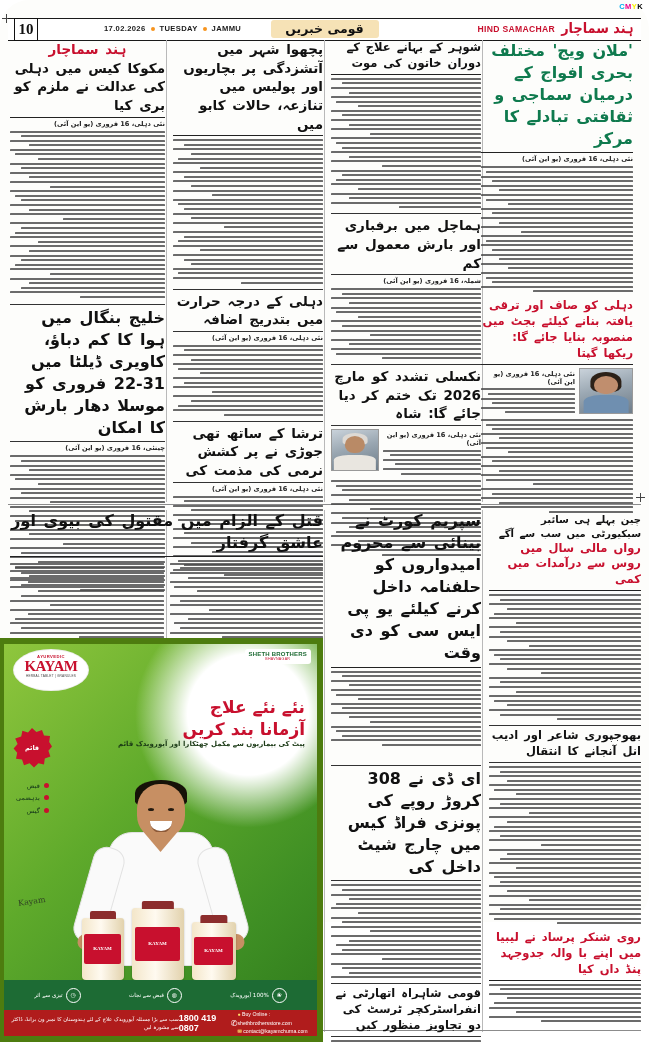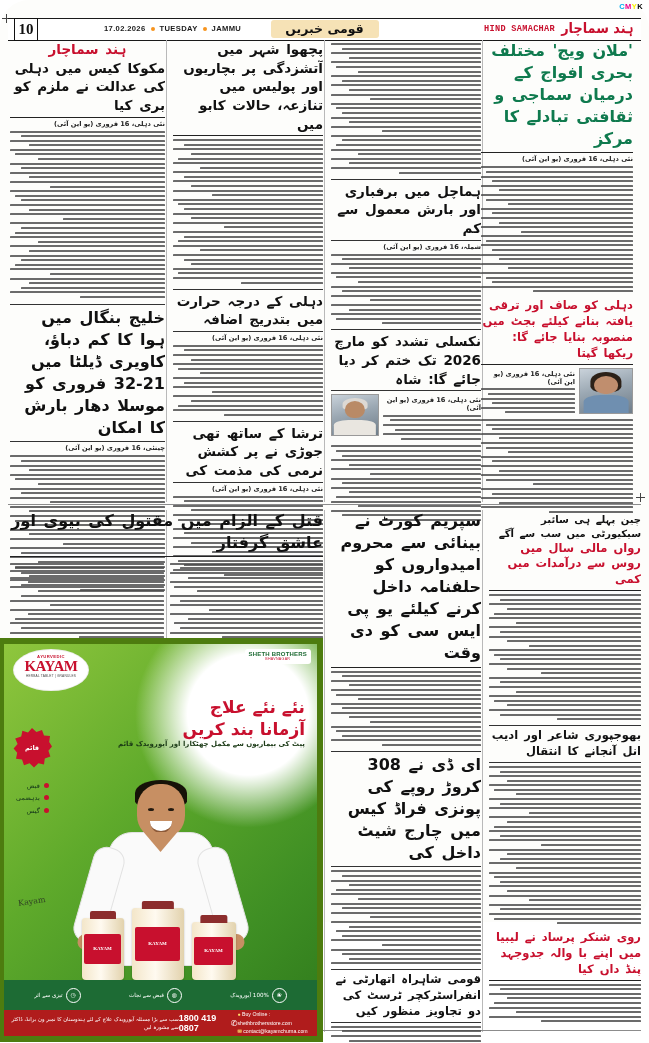--- a/index.html
+++ b/index.html
@@ -37,21 +37,21 @@
   }
   .logo-urdu{
     position:absolute;right:4px;top:1px;
     font-size:14px;font-weight:bold;color:#c8102e;
     font-family:"DejaVu Sans",sans-serif;
     transform:scaleX(.92);
   }
   .logo-eng{
     position:absolute;right:86px;top:5px;
     font-size:8.6px;font-weight:bold;color:#c8102e;letter-spacing:.3px;
-    font-family:Liberation Mono, monospace;direction:ltr;text-align:center;
+    font-family:Liberation Sans, sans-serif;direction:ltr;text-align:center;
   }
   .section-tag{
     position:absolute;left:0;right:0;margin:auto;top:1px;
     width:108px;height:18px;line-height:18px;text-align:center;
     background:#f6e2b6;border-radius:3px;
     font-size:12.5px;font-weight:bold;color:#111;
   }
   .dateline{
     position:absolute;left:96px;top:5px;direction:ltr;
     font-size:7.6px;font-weight:bold;color:#1a1a1a;letter-spacing:.35px;
@@ -328,20 +328,21 @@
         <div class="ln w100"></div>
           <div class="ln w93"></div>
           <div class="ln w100"></div>
         <div class="ln w88"></div>
           <div class="ln w100"></div>
           <div class="ln w55"></div>
       </div>
     </div>
 
     <div class="col" style="right:160px;width:150px;">
+      <div class="hl hl-md hl-underline">شوہر کے بہانے علاج کے دوران خاتون کی موت</div>
       <div class="txtblock">
         <div class="ln w100"></div>
           <div class="ln w93"></div>
           <div class="ln w100"></div>
         <div class="ln w88"></div>
           <div class="ln w100"></div>
           <div class="ln w97"></div>
         <div class="ln w82"></div>
           <div class="ln w100"></div>
           <div class="ln w93"></div>
@@ -540,21 +541,21 @@
           <div class="ln w93"></div>
           <div class="ln w97"></div>
         <div class="ln w100"></div>
           <div class="ln w74"></div>
           <div class="ln w100"></div>
         <div class="ln w88"></div>
           <div class="ln w93"></div>
           <div class="ln w100"></div>
         <div class="ln w55"></div>
       </div>
-      <div class="hl hl-xl hl-rule" style="margin-top:6px;">خلیج بنگال میں ہوا کا کم دباؤ، کاویری ڈیلٹا میں 21-32 فروری کو موسلا دھار بارش کا امکان</div>
+      <div class="hl hl-xl hl-rule" style="margin-top:6px;">خلیج بنگال میں ہوا کا کم دباؤ، کاویری ڈیلٹا میں 31-22 فروری کو موسلا دھار بارش کا امکان</div>
       <div class="byline">چینئی، 16 فروری (یو این آئی)</div>
       <div class="txtblock">
         <div class="ln w100"></div>
           <div class="ln w93"></div>
           <div class="ln w100"></div>
         <div class="ln w88"></div>
           <div class="ln w100"></div>
           <div class="ln w97"></div>
         <div class="ln w82"></div>
           <div class="ln w100"></div>
@@ -682,21 +683,21 @@
           <div class="ln w93"></div>
         <div class="ln w100"></div>
           <div class="ln w88"></div>
           <div class="ln w74"></div>
         <div class="ln w100"></div>
           <div class="ln w97"></div>
           <div class="ln w93"></div>
         <div class="ln w100"></div>
           <div class="ln w66"></div>
       </div>
-      <div class="hl hl-xl hl-rule" style="margin-top:5px;">ای ڈی نے 308 کروڑ روپے کی پونزی فراڈ کیس میں چارج شیٹ داخل کی</div>
+      <div class="hl hl-xl hl-rule" style="margin-top:19px;">ای ڈی نے 308 کروڑ روپے کی پونزی فراڈ کیس میں چارج شیٹ داخل کی</div>
       <div class="txtblock">
         <div class="ln w100"></div>
           <div class="ln w93"></div>
           <div class="ln w100"></div>
         <div class="ln w88"></div>
           <div class="ln w97"></div>
           <div class="ln w100"></div>
         <div class="ln w82"></div>
           <div class="ln w100"></div>
           <div class="ln w93"></div>

